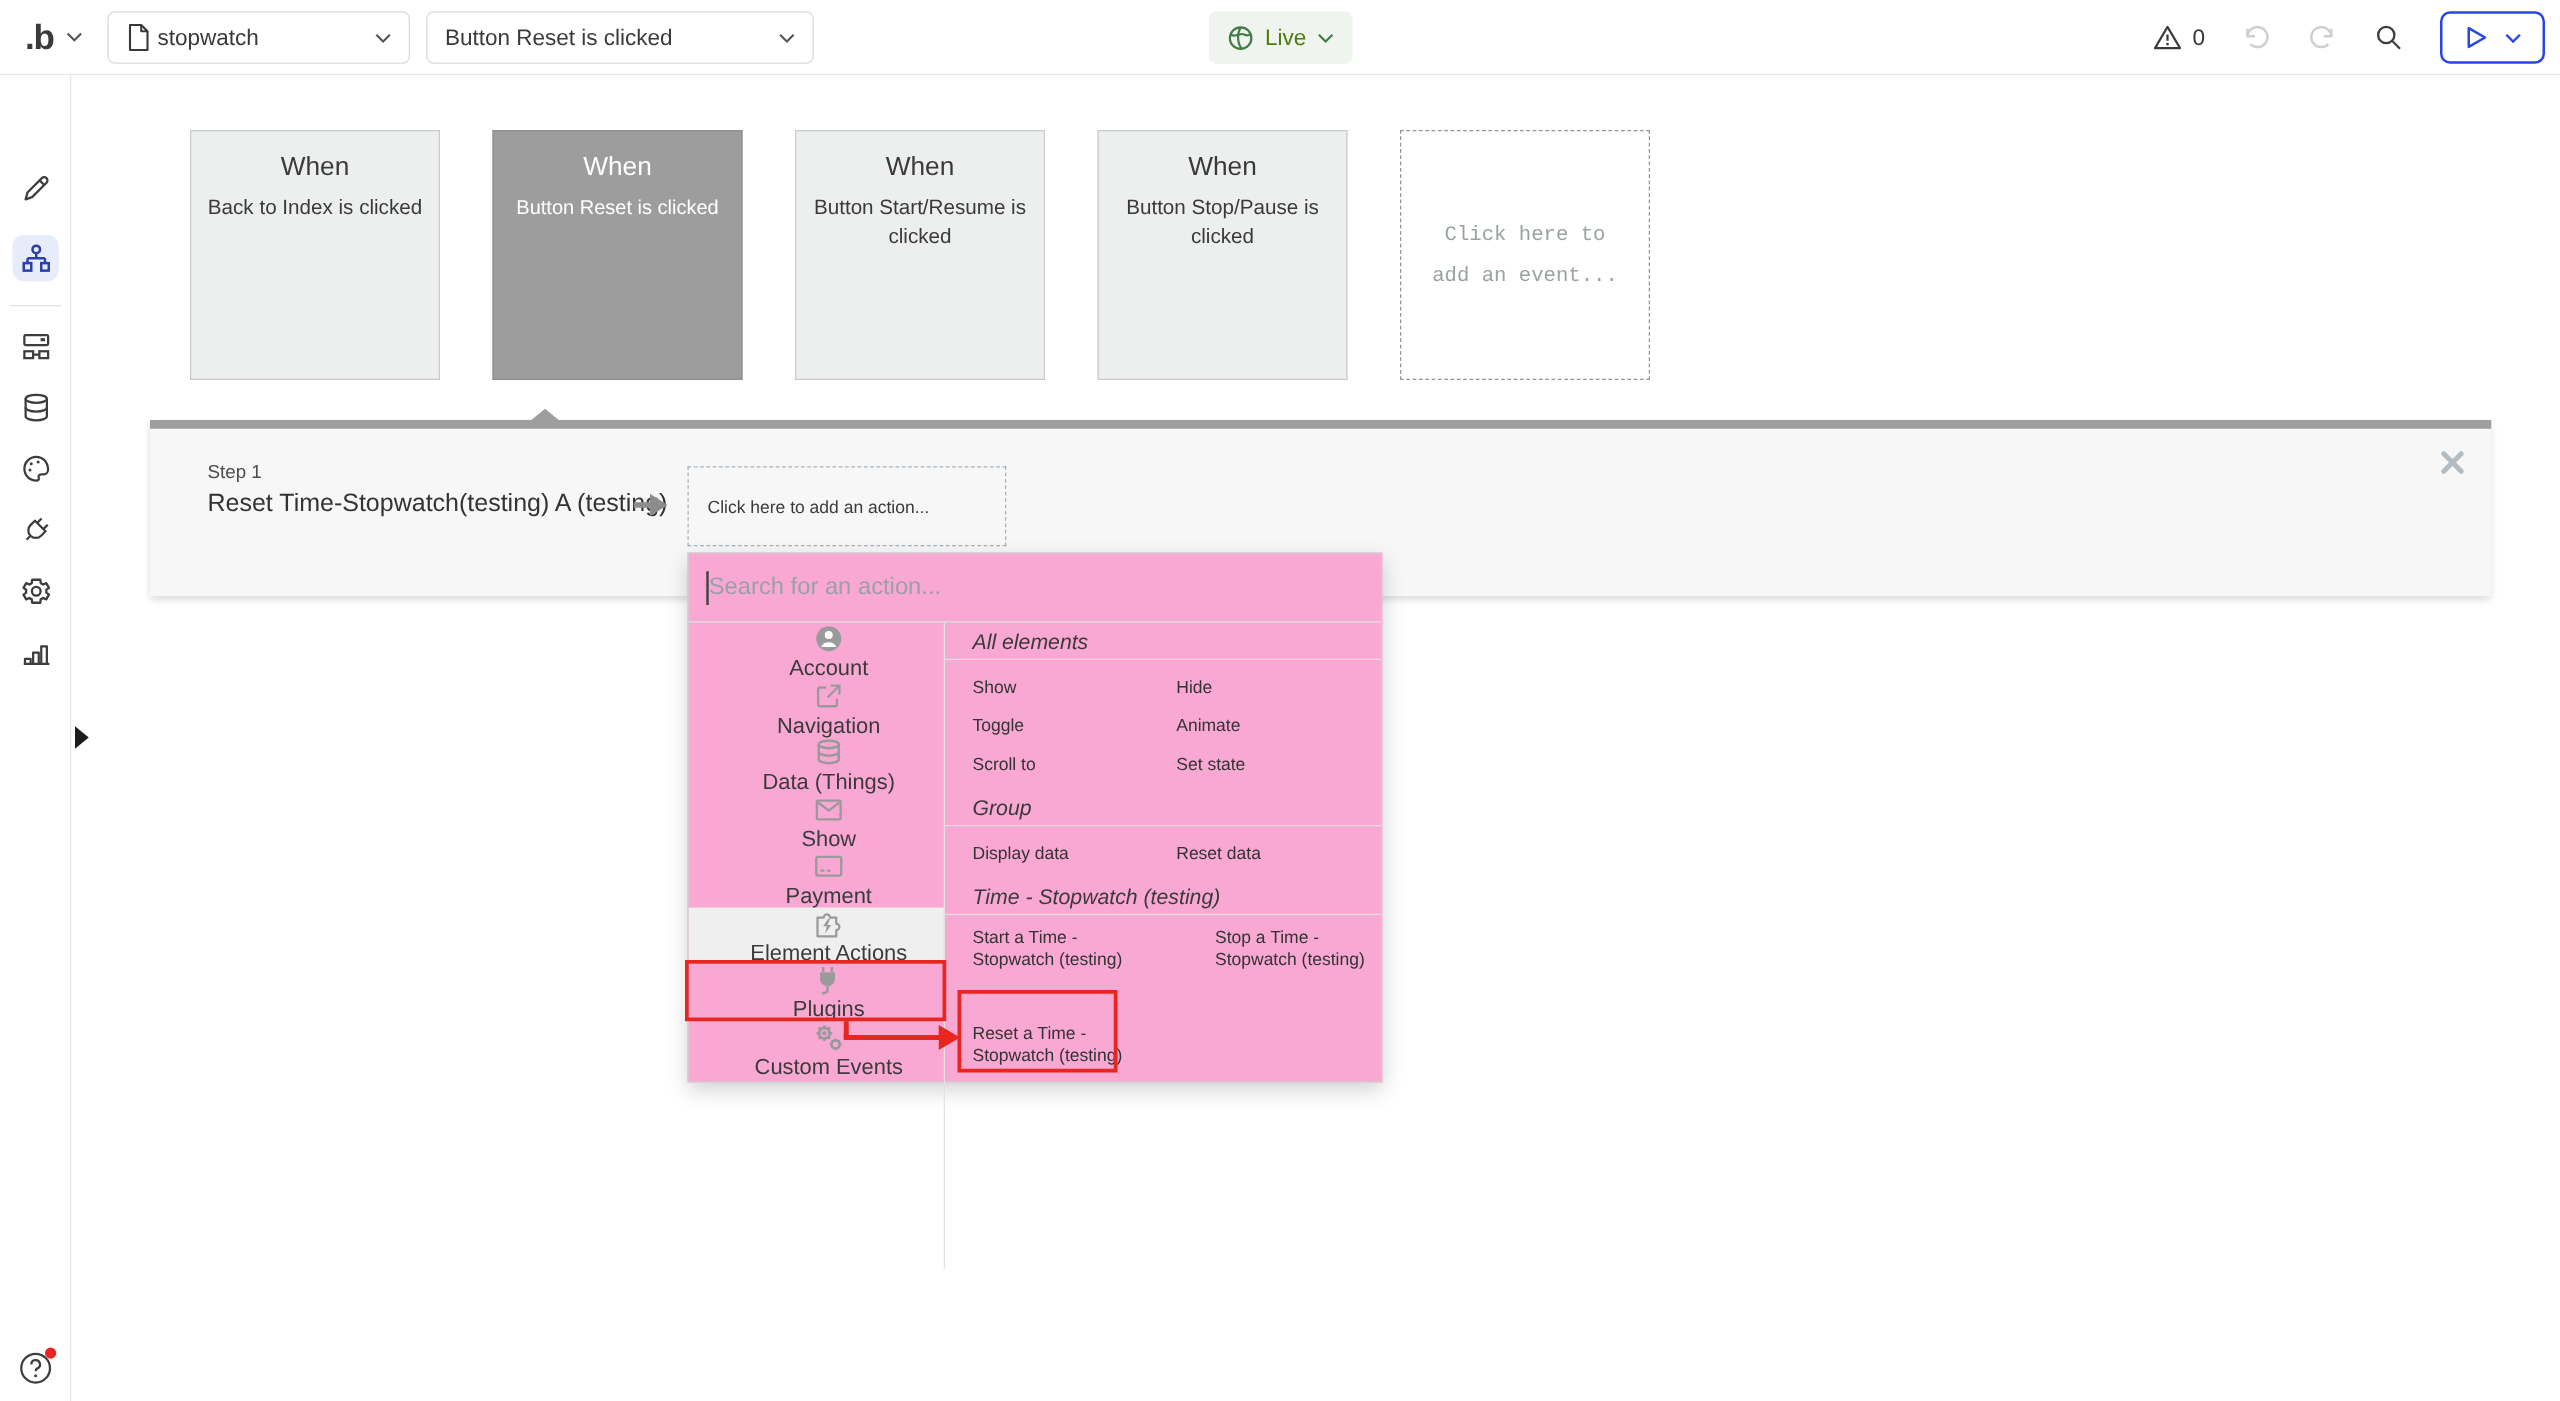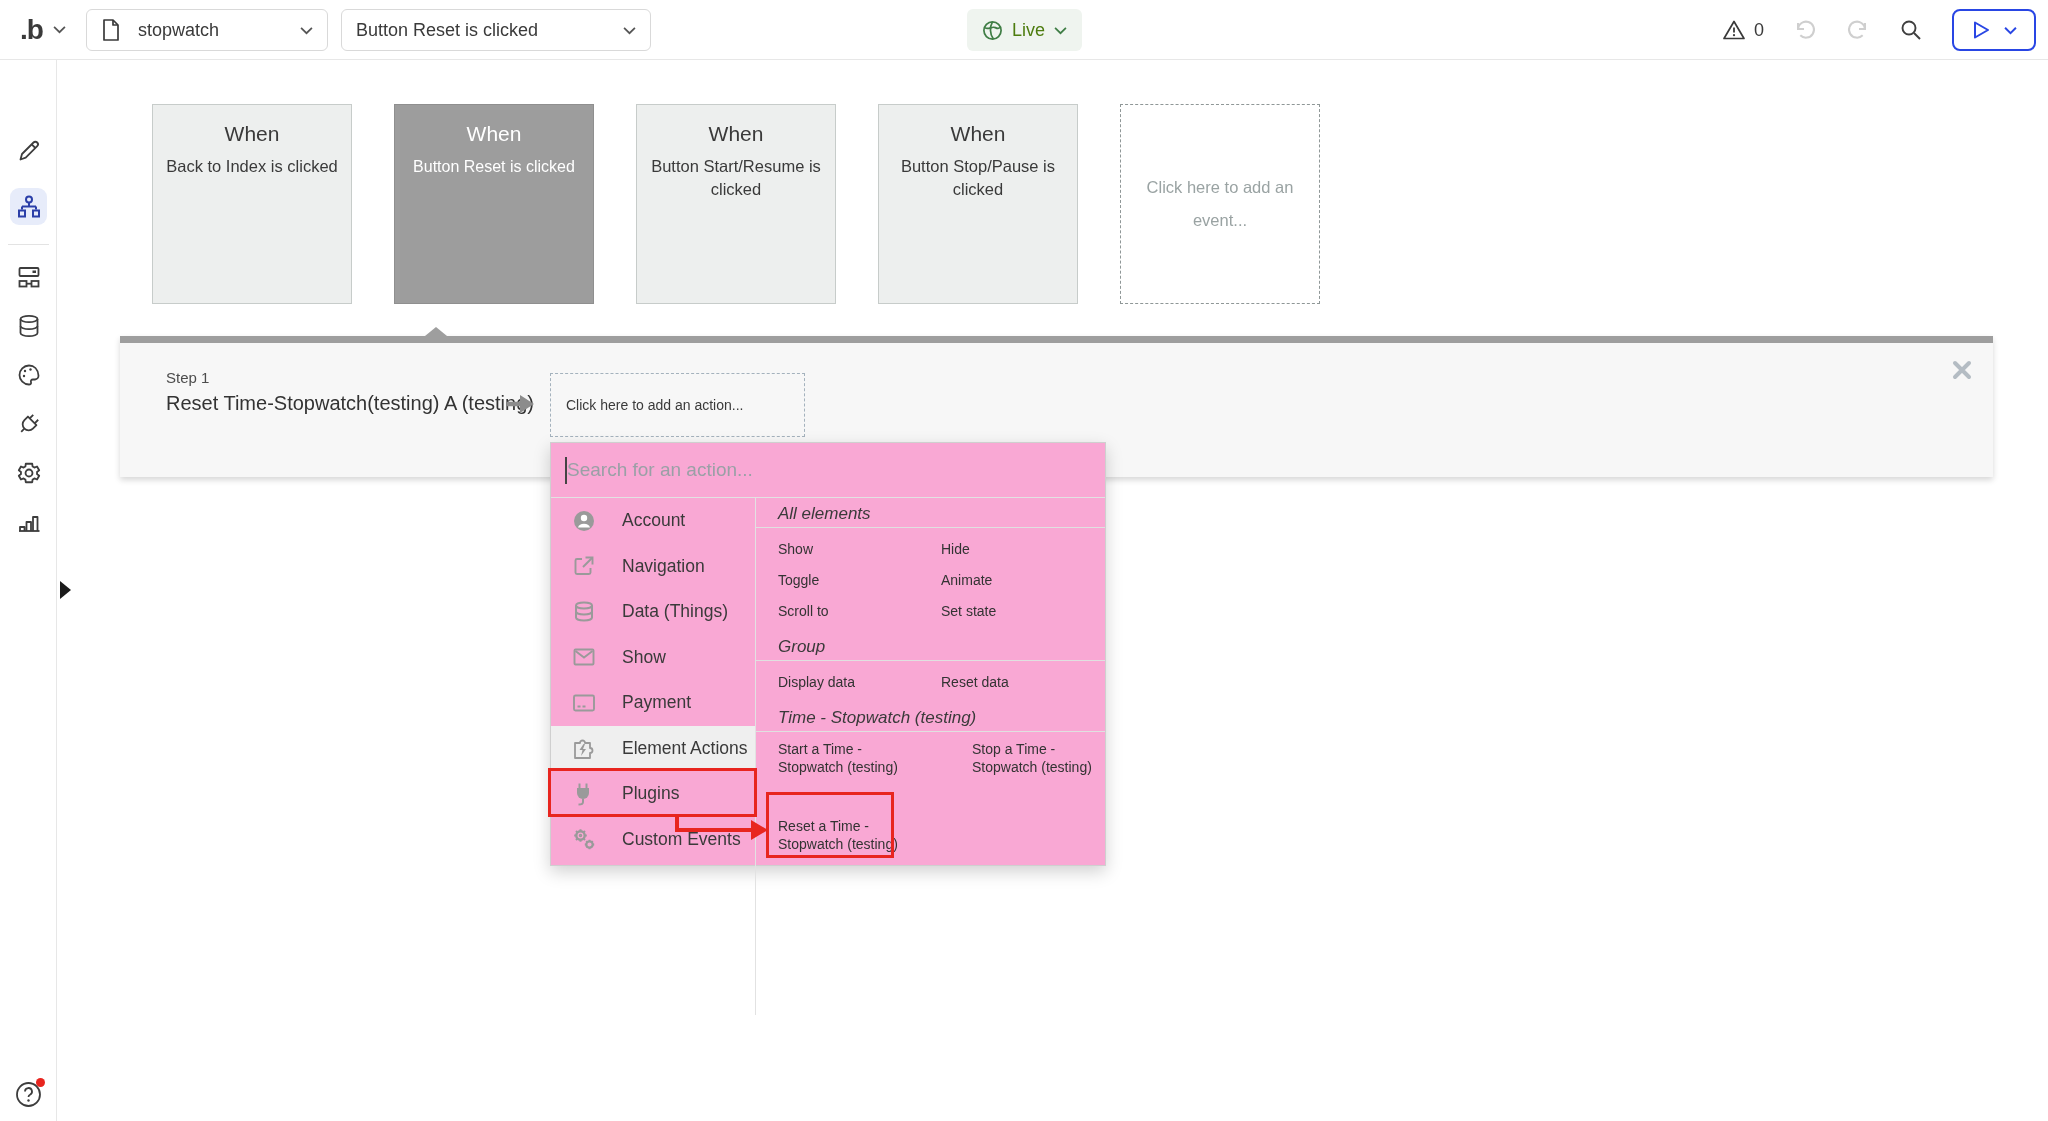--- a/index.html
+++ b/index.html
@@ -7,21 +7,21 @@
   body { font-family:"Liberation Sans", sans-serif; color:#3a3a3a; }
   .screen { position:relative; width:2048px; height:1121px; background:#fff; overflow:hidden; }
 
   
   .topbar { position:absolute; left:0; top:0; width:2048px; height:60px; background:#fff;
             border-bottom:1px solid #e7e7e7; display:flex; align-items:center; z-index:30; }
   .logo-wrap { display:flex; align-items:center; margin-left:20px; gap:10px; }
   .logo { font-size:28px; font-weight:700; color:#3a3a3a; letter-spacing:-1px; }
   .chev { width:13px; height:9px; flex:0 0 auto; }
   .tb-select { display:flex; align-items:center; height:42px; border:1px solid #d9d9d9; border-radius:6px;
-               background:#fff; padding:0 14px; font-size:18px; color:#3a3a3a; gap:17px; cursor:pointer; }
+               background:#fff; padding:0 14px; font-size:18px; color:#3a3a3a; gap:5px; cursor:pointer; }
   .sel-page { position:absolute; left:86px; top:9px; width:242px; }
   .sel-wf   { position:absolute; left:341px; top:9px; width:310px; }
   .tb-select .lbl { flex:1; white-space:nowrap; overflow:hidden; }
   .live-badge { position:absolute; left:967px; top:9px; height:42px; display:flex; align-items:center; gap:9px;
                 background:#eff4ef; border-radius:6px; padding:0 15px; color:#4d7c0f; font-size:18px; cursor:pointer; }
   .tb-right { position:absolute; right:12px; top:0; height:60px; display:flex; align-items:center; gap:29px; }
   .issues { display:flex; align-items:center; gap:8px; font-size:18px; color:#3a3a3a; cursor:pointer; }
   .tb-icon { width:24px; height:24px; cursor:pointer; }
   .preview-btn { display:flex; align-items:center; justify-content:center; gap:13px; width:84px; height:42px;
                  background:#fff; border:2px solid #2946e4; border-radius:8px; color:#2946e4; cursor:pointer; }
@@ -42,21 +42,21 @@
   
   .events-row { position:absolute; left:120px; top:104px; display:flex; gap:42px; z-index:5;margin-left:32px; }
   .event-card { width:200px; height:200px; background:#edefee; border:1px solid #c7ccca; cursor:pointer; }
   .event-title { margin-top:16px; text-align:center; font-size:21px; line-height:26px; color:#3a3a3a; }
   .event-sub { margin-top:8px; padding:0 13px; text-align:center; font-size:16.5px; line-height:23px; color:#3a3a3a; }
   .event-card.selected { background:#9d9d9d; border-color:#8f8f8f; }
   .event-card.selected .event-title, .event-card.selected .event-sub { color:#fff; }
   .event-card.selected .event-sub { white-space:nowrap; padding:0; font-size:16px; }
   .add-event-card { width:200px; height:200px; background:#fff; border:1.5px dashed #8f9797; cursor:pointer;
                     display:flex; align-items:center; justify-content:center; }
-  .add-event-card .txt { padding:0 20px; text-align:center; font-size:16.5px; line-height:33px; color:#9aa3a3; }
+  .add-event-card .txt { padding:0 20px; text-align:center; font-size:16.5px; line-height:33px; color:#9aa3a3;font-family:Liberation Mono, monospace; }
 
   
   .step-panel { position:absolute; left:120px; top:336px; width:1873px; height:141px; background:#f7f7f7;
                 border-top:7px solid #9e9e9e; box-shadow:0 3px 6px rgba(0,0,0,.16); z-index:6; }
   .notch { position:absolute; left:305px; top:-16px; width:0; height:0;
            border-left:11px solid transparent; border-right:11px solid transparent; border-bottom:9px solid #9e9e9e; }
   .step-info { position:absolute; left:46px; top:26px; cursor:pointer; }
   .step-label { font-size:15px; color:#4c4c4c; margin-bottom:6px; }
   .step-title { font-size:20px; color:#333; }
   .step-arrow { position:absolute; left:385px; top:50px; width:32px; height:22px; color:#8c8c8c; }
@@ -67,21 +67,21 @@
   
   .action-menu { position:absolute; left:550px; top:442px; width:556px; height:424px; background:#f9a8d4;
                  border:1px solid #cfcfcf; box-shadow:0 6px 16px rgba(0,0,0,.18); z-index:10; }
   .search-row { position:relative; height:55px; border-bottom:1px solid #e2e2e2; }
   .search-row input { width:100%; height:100%; border:none; outline:none; background:transparent;
                       padding:0 16px; font-size:19px; font-family:"Liberation Sans", sans-serif; color:#3a3a3a; }
   .search-row input::placeholder { color:#9aa0a6; }
   .caret { position:absolute; left:14px; top:14px; width:1.5px; height:27px; background:#444; }
   .menu-body { display:flex; height:517px; }
   .cat-col { width:205px; border-right:1px solid #e2e2e2; }
-  .cat-row { height:45.5px; display:flex; align-items:center; gap:25px; padding-left:20px; cursor:pointer; }
+  .cat-row { height:45.5px; display:flex; align-items:center; gap:0; padding-left:20px; cursor:pointer;flex-direction:column; }
   .cat-row.highlight { background:#efefef; }
   .cat-row .cicon { width:26px; height:26px; color:#9a9a9a; flex:0 0 auto; display:flex; }
   .cat-row .cicon svg { width:26px; height:26px; }
   .cat-row .clabel { font-size:17.5px; color:#3a3a3a; white-space:nowrap; }
   .sections-col { flex:1; padding:6px 22px 0 22px; overflow:hidden; }
   .menu-section { margin-bottom:10px; }
   .section-header { font-size:17px; font-style:italic; color:#3a3a3a; line-height:20px; padding:0 22px 3px 22px;
                     margin:0 -22px 6px -22px; border-bottom:1px solid #e0e0e0; }
   .section-grid { display:grid; grid-template-columns:163px 1fr; }
   .menu-item { font-size:14px; color:#333; line-height:31px; white-space:nowrap; cursor:pointer; }

